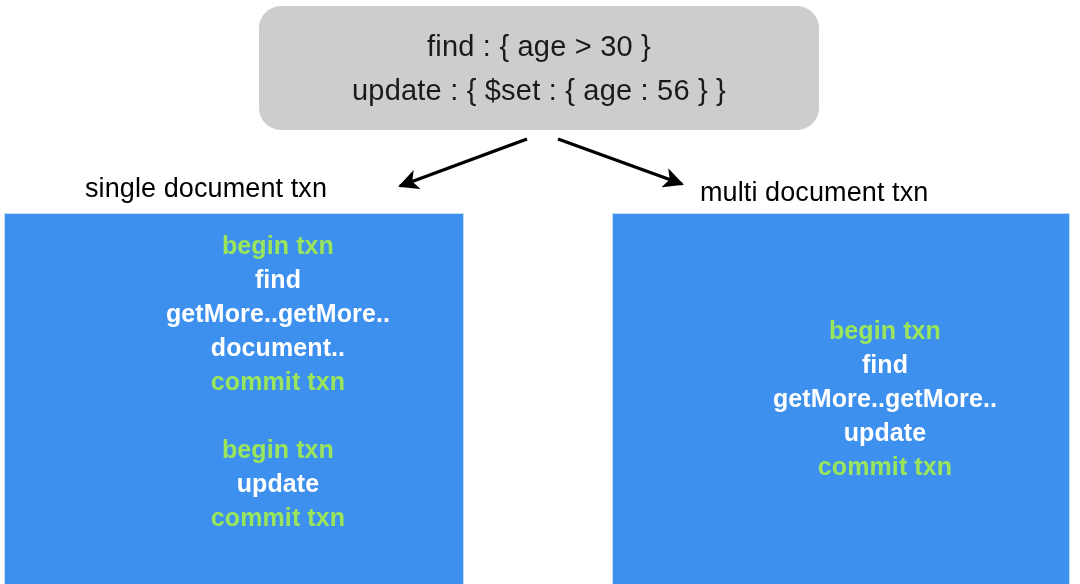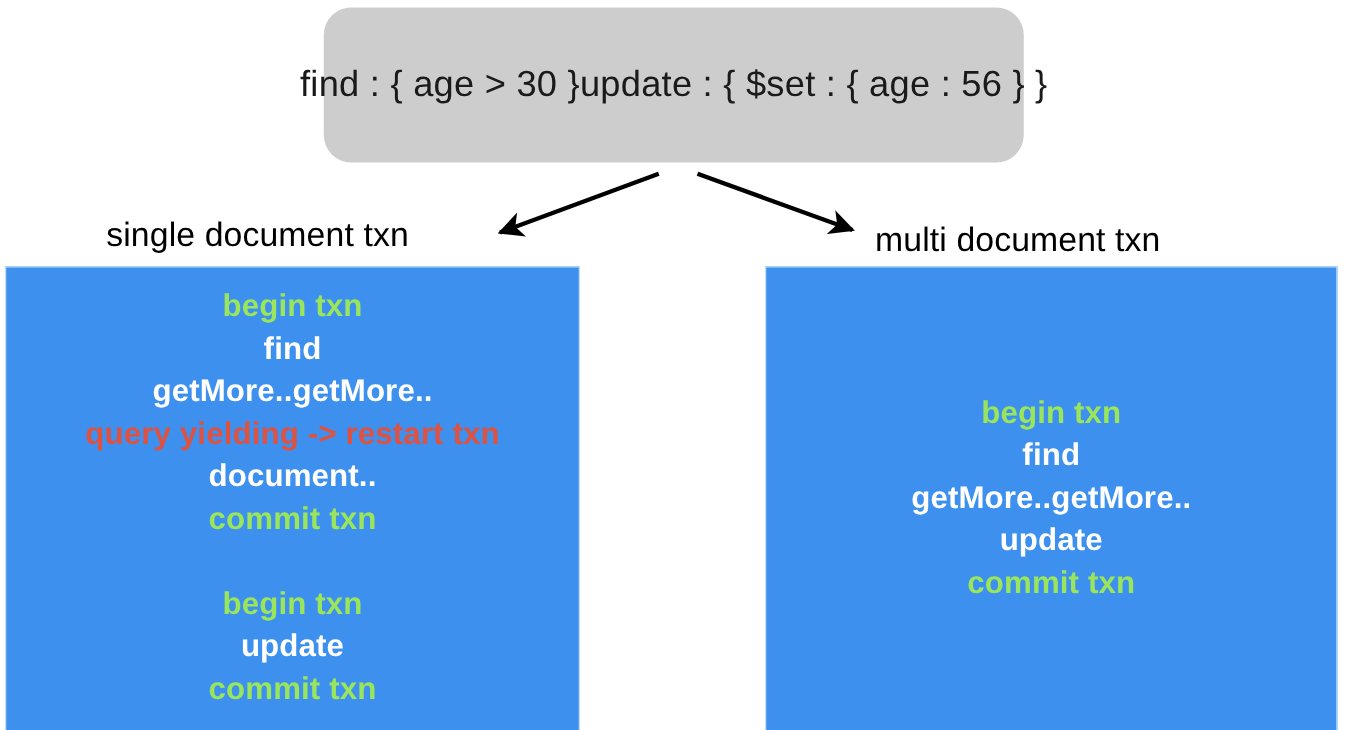--- a/index.html
+++ b/index.html
@@ -22,21 +22,21 @@
   
   .query-box {
     position: absolute;
     left: 259px;
     top: 6px;
     width: 560px;
     height: 124px;
     background: #cdcdcd;
     border-radius: 22px;
     display: flex;
-    flex-direction: row;
+    flex-direction: column;
     align-items: center;
     justify-content: center;
     box-sizing: border-box;
   }
   .query-line {
     color: #1a1a1a;
     font-family: "Liberation Sans", sans-serif;
     font-size: 29px;
     font-weight: 400;
     line-height: 44px;
@@ -86,20 +86,21 @@
     top: 213px;
     width: 458px;
     height: 372px;
   }
 
   .op-list {
     position: absolute;
     left: 0;
     width: 100%;
     text-align: center;
+    padding-left: 44px;
   }
   .panel.left  .op-list { top: 14px; }
   .panel.right .op-list { top: 99px; }
 
   .op {
     font-family: "Liberation Sans", sans-serif;
     font-size: 25px;
     font-weight: bold;
     line-height: 34px;
     letter-spacing: 0.1px;
@@ -131,21 +132,20 @@
   </svg>
 
   <div class="branch-label left">single document txn</div>
   <div class="branch-label right">multi document txn</div>
 
   <div class="panel left">
     <div class="op-list">
         <div class="op green">begin txn</div>
         <div class="op white">find</div>
         <div class="op white">getMore..getMore..</div>
-        <div class="op red">query yielding -&gt; restart txn</div>
         <div class="op white">document..</div>
         <div class="op green">commit txn</div>
         <div class="op spacer">&nbsp;</div>
         <div class="op green">begin txn</div>
         <div class="op white">update</div>
         <div class="op green">commit txn</div>
       </div>
   </div>
 
   <div class="panel right">

